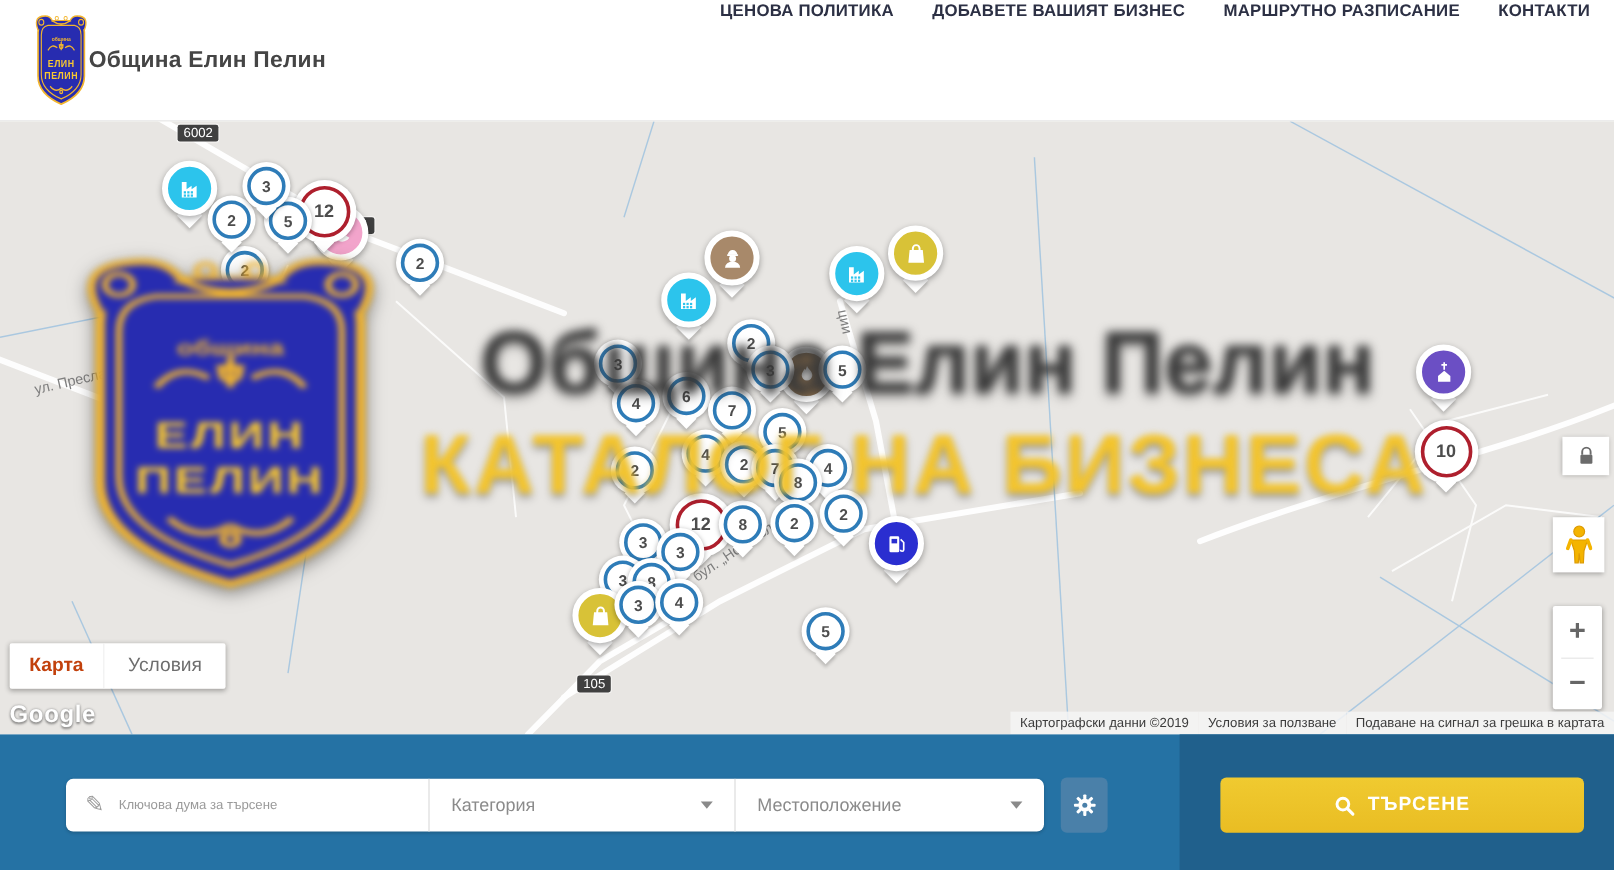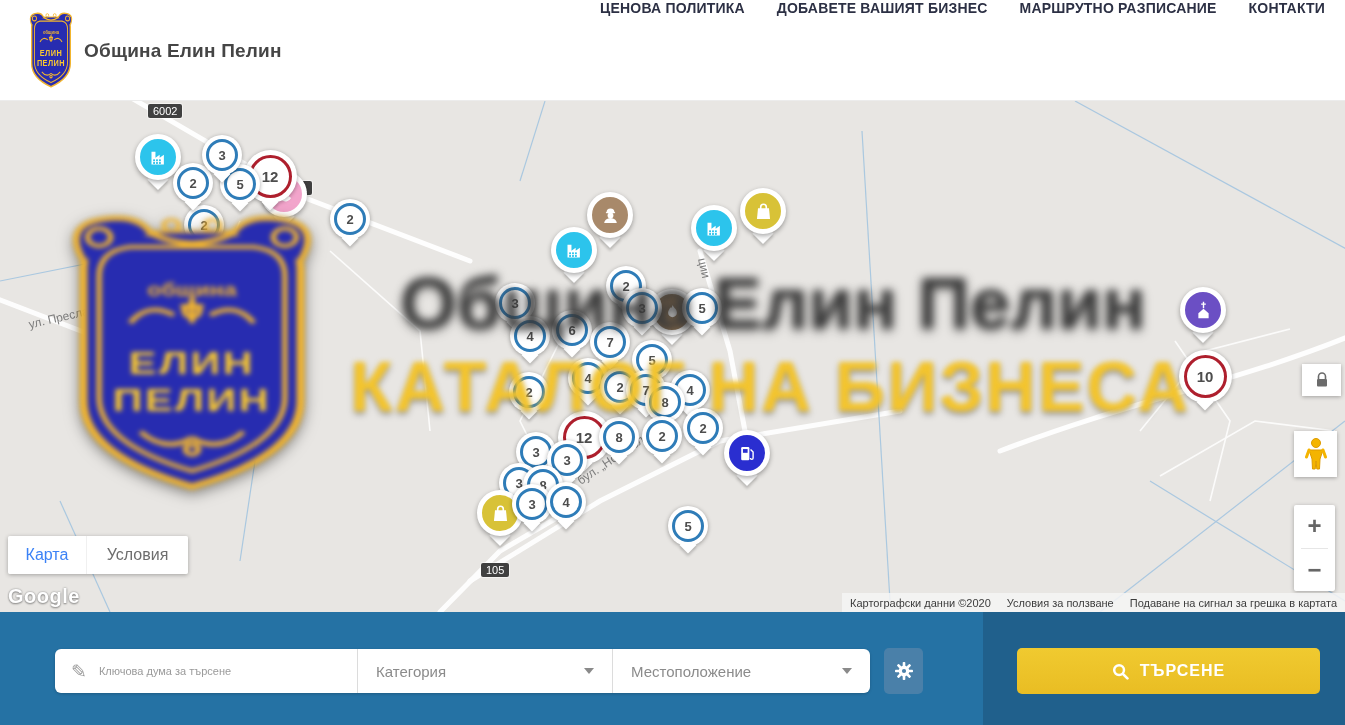--- a/index.html
+++ b/index.html
@@ -4,21 +4,21 @@
 <style>
   * { margin:0; padding:0; box-sizing:border-box; }
   html,body { width:1345px; height:725px; overflow:hidden; background:#fff;
               font-family:"Liberation Sans", sans-serif; }
 
   
   .header { position:absolute; left:0; top:0; width:1345px; height:101px;
             background:#fff; border-bottom:1px solid #ececec; z-index:100; }
   .logo-wrap { position:absolute; left:28px; top:11px; display:flex; align-items:center; }
   .logo-crest { width:46px; height:80px; }
-  .logo-text { margin-left:10px; }
+  .logo-text { }
   .logo-title { font-size:19px; font-weight:bold; color:#454545; letter-spacing:.2px; }
   .logo-subtitle { font-size:17px; font-weight:bold; color:#eab712; letter-spacing:.4px; margin-top:2px; }
   .nav { position:absolute; right:20px; top:0; height:101px; display:flex; gap:32px; }
   .nav a { text-decoration:none; color:#2c3044; font-size:14px; font-weight:bold;
            letter-spacing:.2px; white-space:nowrap; cursor:pointer; }
 
   
   .map { position:absolute; left:0; top:101px; width:1345px; height:511px;
          background:#e8e6e3; overflow:hidden; }
   .map-lines { position:absolute; inset:0; z-index:0; }
@@ -64,21 +64,21 @@
   .ctrl-zoom { left:1294px; top:404px; width:41px; height:86px; border-radius:2px;
                flex-direction:column; padding:0; }
   .zoom-btn { width:41px; height:43px; display:flex; align-items:center; justify-content:center;
               font-size:24px; font-weight:bold; color:#666; cursor:pointer; }
   .zoom-divider { width:27px; height:1px; background:#e6e6e6; }
 
   .map-type { position:absolute; left:8px; top:435px; display:flex; z-index:70;
               box-shadow:0 1px 4px rgba(0,0,0,.3); border-radius:2px; overflow:hidden; }
   .map-type div { background:#fff; height:38px; display:flex; align-items:center; justify-content:center;
                   font-size:16px; cursor:pointer; }
-  .btn-karta { width:78px; font-weight:normal; color:#3b82f6; }
+  .btn-karta { width:78px; font-weight:bold; color:#c2410c; }
   .btn-satelit { width:102px; color:#6e6e6e; border-left:1px solid #f0f0f0; }
 
   .google-logo { position:absolute; left:8px; top:484px; z-index:70; font-size:20px; font-weight:bold;
                  color:#fff; letter-spacing:.5px;
                  text-shadow:0 0 2px #8a8a8a, 0 1px 2px rgba(0,0,0,.4); cursor:pointer; }
 
   .attribution { position:absolute; right:0; top:492px; z-index:70; display:flex; height:19px;
                  align-items:center; font-size:11px; color:#3c3c3c; }
   .attribution span { background:rgba(245,245,245,.85); padding:2px 8px; height:19px;
                       display:flex; align-items:center; white-space:nowrap; }
@@ -502,21 +502,21 @@
   </div>
 
   <div class="map-type">
     <div class="btn-karta">Карта</div>
     <div class="btn-satelit">Условия</div>
   </div>
 
   <div class="google-logo">Google</div>
 
   <div class="attribution">
-    <span>Картографски данни ©2020</span>
+    <span>Картографски данни ©2019</span>
     <span class="link">Условия за ползване</span>
     <span class="link">Подаване на сигнал за грешка в картата</span>
   </div>
 </div>
 
 <div class="search-bar">
   <div class="dark-panel"></div>
 
   <div class="search-group">
     <div class="sg-input">

